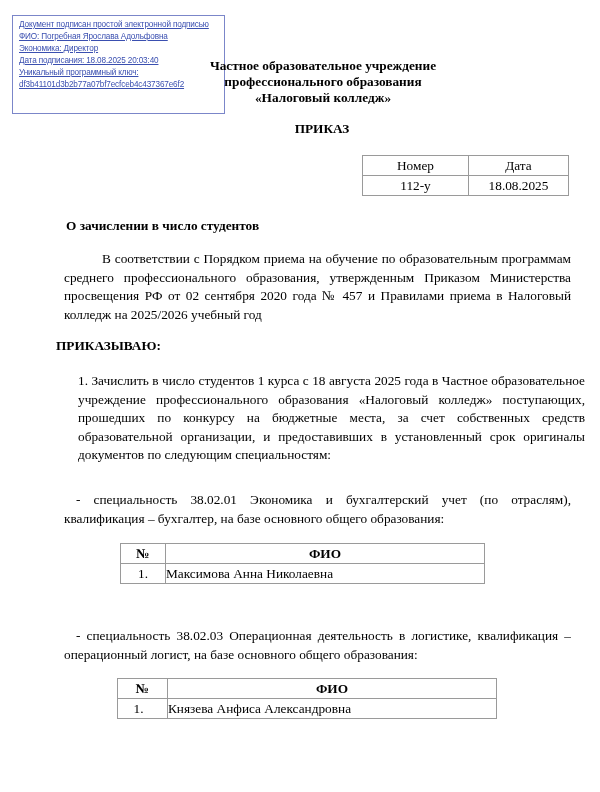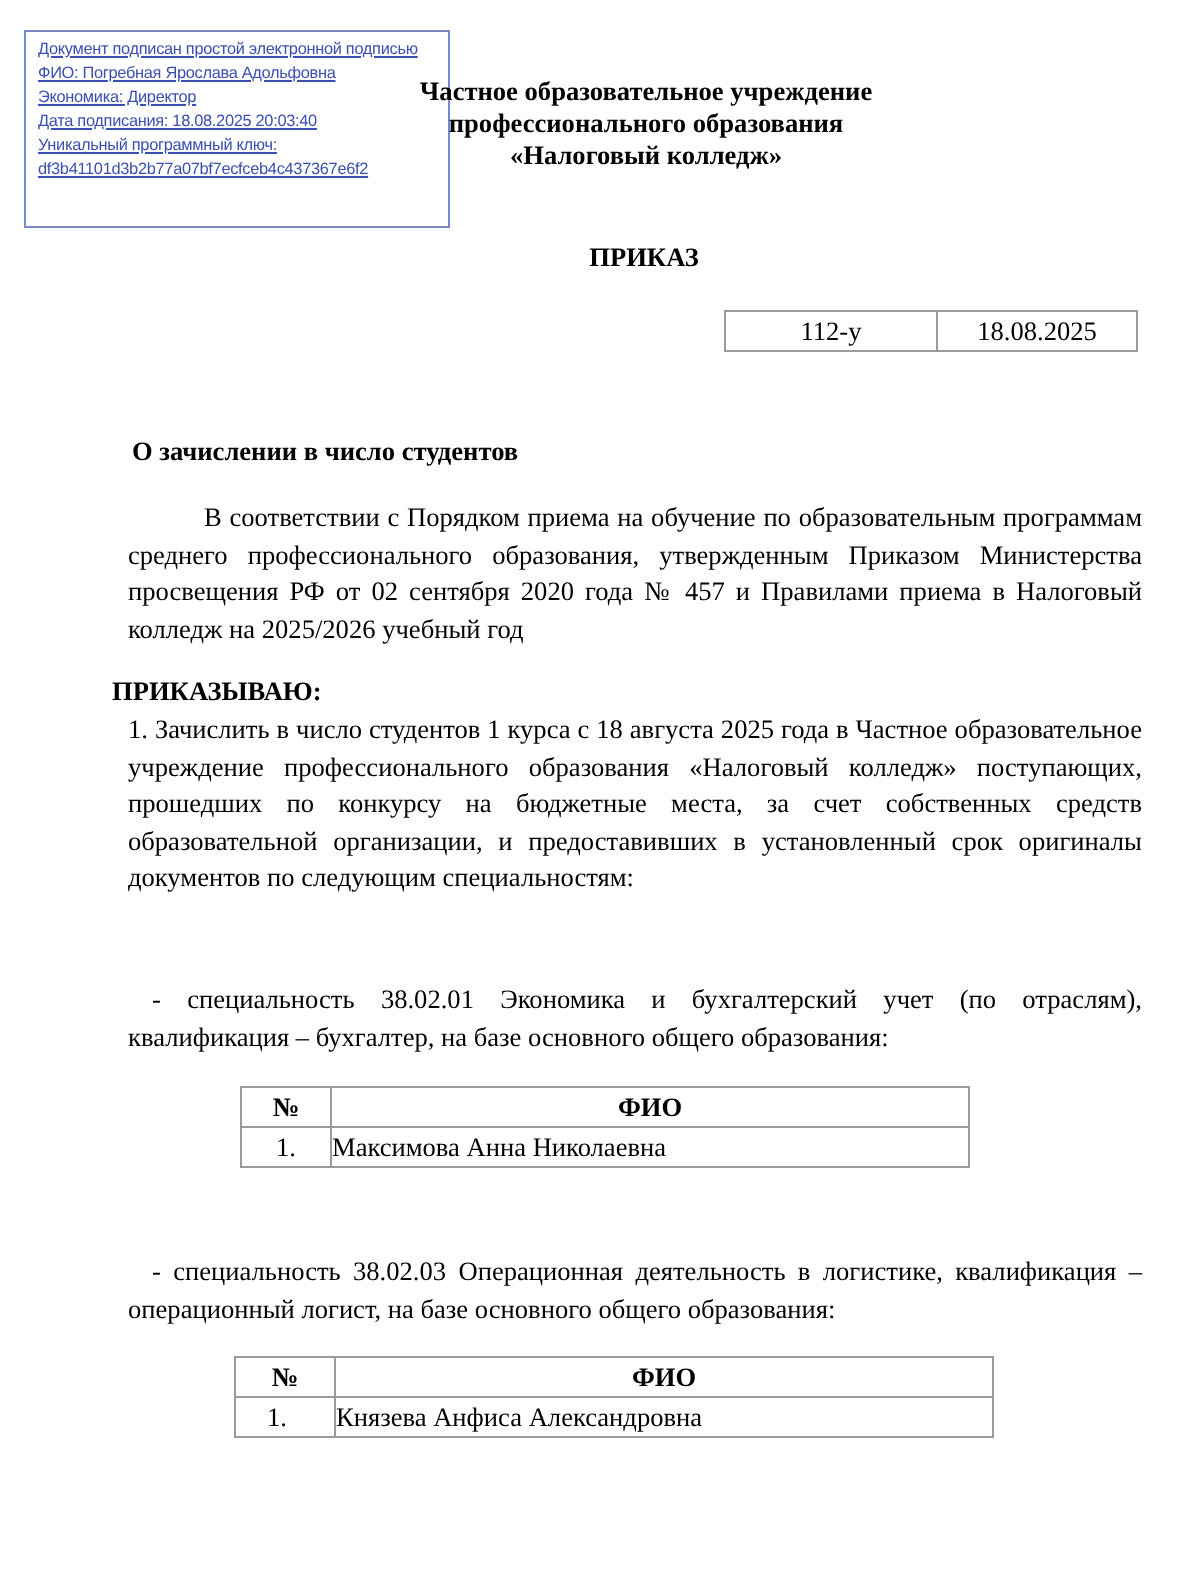--- a/index.html
+++ b/index.html
@@ -5,39 +5,39 @@
   html, body { margin: 0; padding: 0; background: #ffffff; }
   body { width: 600px; height: 792px; position: relative; overflow: hidden;
          font-family: "Liberation Serif", serif; color: #000; }
 
   .stamp { position: absolute; left: 12px; top: 15px; width: 213px; height: 99px;
            border: 1.5px solid #7b86c9; box-sizing: border-box; padding: 3px 0 0 6px;
            font-family: "Liberation Sans", sans-serif; font-size: 8.2px; line-height: 11.9px;
            color: #3a4fb0; letter-spacing: -0.15px; text-decoration: underline; }
   .stamp div { white-space: nowrap; }
 
-  .org { position: absolute; left: 190px; top: 38px; width: 266px; text-align: center;
+  .org { position: absolute; left: 190px; top: 58px; width: 266px; text-align: center;
          font-weight: bold; font-size: 13.3px; line-height: 16px; }
 
   .title { position: absolute; left: 0; width: 644px; top: 121px; text-align: center;
            font-weight: bold; font-size: 13.3px; }
 
   table.meta { position: absolute; left: 362px; top: 155px; border-collapse: collapse;
                font-size: 13.3px; }
   table.meta td { border: 1px solid #9a9a9a; text-align: center; height: 19px; padding: 0; }
   table.meta td.c1 { width: 105px; }
   table.meta td.c2 { width: 99px; }
 
   .subject { position: absolute; left: 66px; top: 218px; font-weight: bold; font-size: 13.3px; }
 
   .para { position: absolute; left: 64px; width: 507px; font-size: 13.3px; line-height: 18.5px;
           text-align: justify; text-align-last: left; }
   .p1 { top: 250px; text-indent: 38px; }
   .order { position: absolute; left: 56px; top: 338px; font-weight: bold; font-size: 13.3px; }
-  .p2 { top: 356px; }
+  .p2 { top: 372px; margin-left: 14px; }
   .p3 { top: 491px; text-indent: 12px; }
   .p4 { top: 627px; text-indent: 12px; }
 
   table.students { position: absolute; border-collapse: collapse; font-size: 13.3px; }
   table.students td { border: 1px solid #9a9a9a; height: 19px; padding: 0; }
   table.students .th { font-weight: bold; text-align: center; }
   table.students .num { text-align: center; }
   .t1 { left: 120px; top: 543px; }
   .t1 .cn { width: 44px; } .t1 .cf { width: 318px; }
   .t2 { left: 117px; top: 678px; }
@@ -59,20 +59,24 @@
 <div class="org">
   <div>Частное образовательное учреждение</div>
   <div>профессионального образования</div>
   <div>«Налоговый колледж»</div>
 </div>
 
 <div class="title">ПРИКАЗ</div>
 
 <table class="meta">
   <tbody>
+      <tr>
+    <td class="c1">Номер</td>
+    <td class="c2">Дата</td>
+  </tr>
   <tr>
     <td class="c1">112-у</td>
     <td class="c2">18.08.2025</td>
   </tr>
 </tbody>
   </table>
 
 <div class="subject">О зачислении в число студентов</div>
 
 <div class="para p1">В соответствии с Порядком приема на обучение по образовательным программам среднего профессионального образования, утвержденным Приказом Министерства просвещения РФ от 02 сентября 2020 года № 457 и Правилами приема в Налоговый колледж на 2025/2026 учебный год</div>

